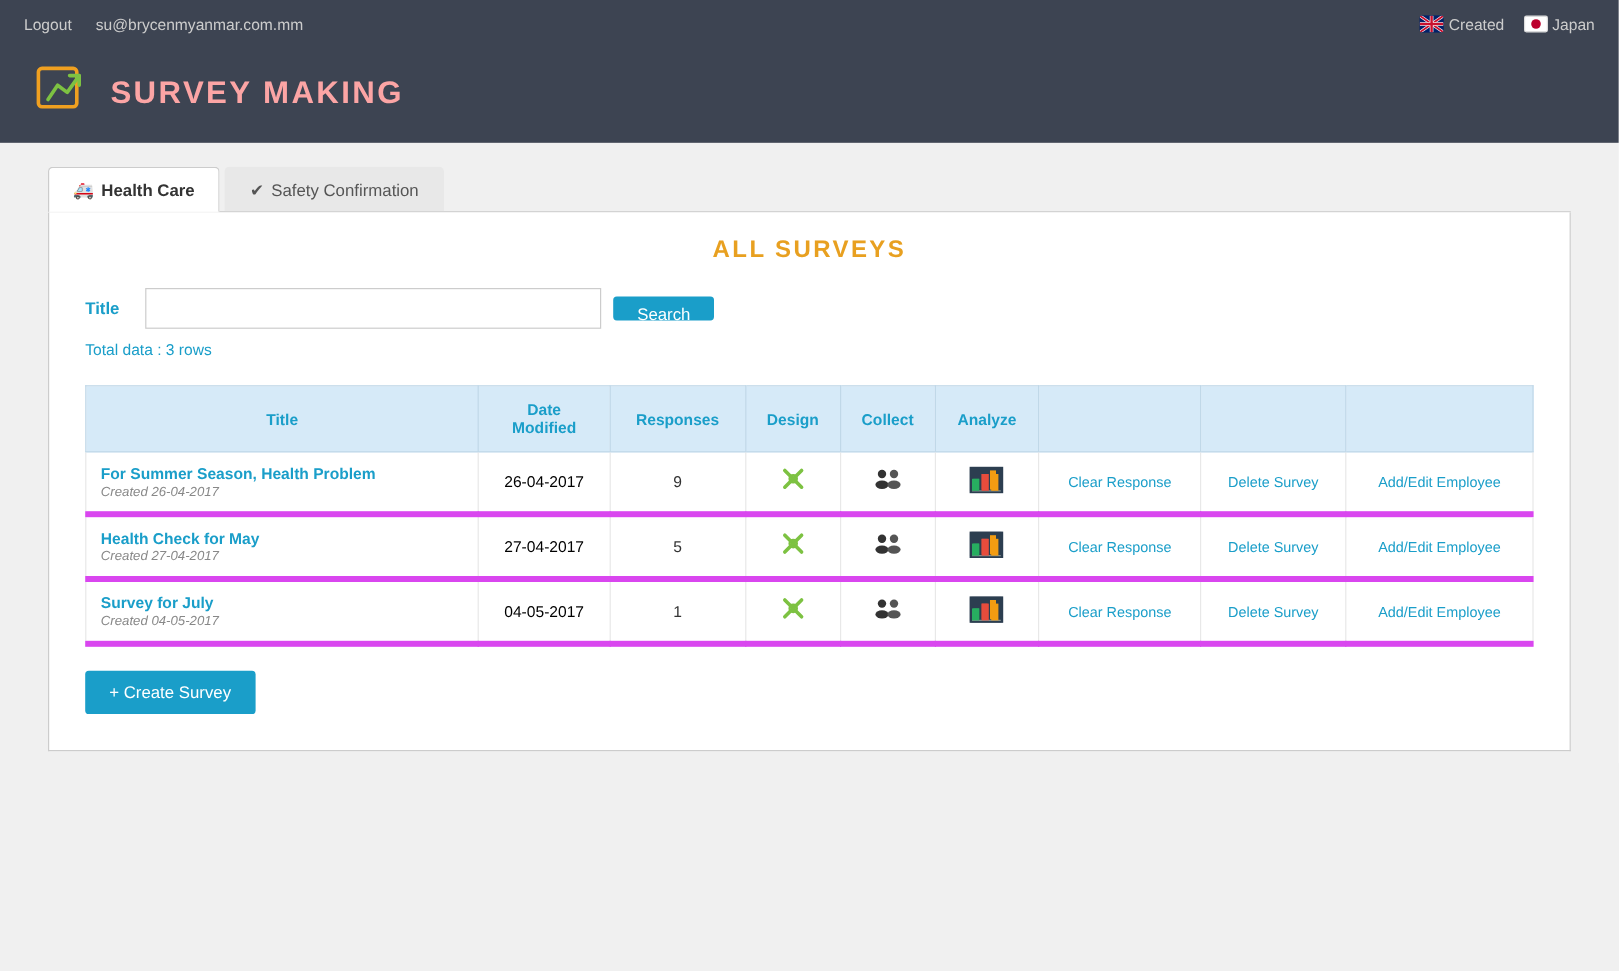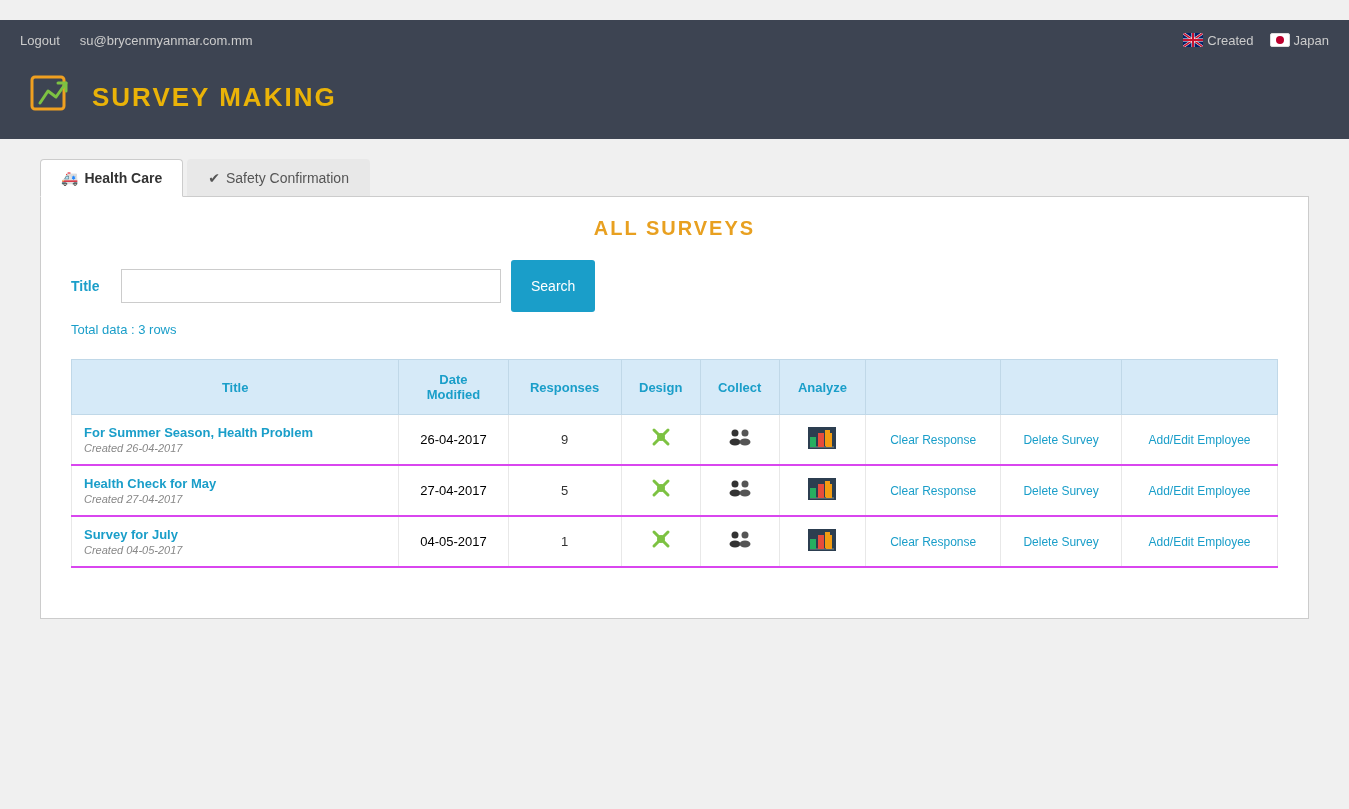--- a/index.html
+++ b/index.html
@@ -7,21 +7,20 @@
 
     
     .topbar {
       background: #3d4452;
       color: #ccc;
       padding: 0 20px;
       height: 40px;
       display: flex;
       align-items: center;
       justify-content: space-between;
-      margin-top: 20px;
     }
     .topbar-left { display: flex; gap: 20px; align-items: center; }
     .topbar-right { display: flex; gap: 16px; align-items: center; }
     .topbar a { color: #ccc; text-decoration: none; font-size: 13px; }
     .lang-item { display: flex; align-items: center; gap: 4px; cursor: pointer; font-size: 13px; color: #ccc; }
     .flag { width: 20px; height: 14px; display: inline-block; border-radius: 2px; }
     .flag-uk {
       background: #012169;
       position: relative;
       overflow: hidden;
@@ -43,21 +42,21 @@
 
     
     .header {
       background: #3d4452;
       padding: 15px 30px 20px;
       display: flex;
       align-items: center;
       gap: 12px;
     }
     .logo-text {
-      color: #eab308;
+      color: #fca5a5;
       font-size: 26px;
       font-weight: bold;
       font-family: Arial, sans-serif;
       letter-spacing: 2px;
       text-transform: uppercase;
     }
 
     
     .main { padding: 20px 40px; }
 
@@ -114,37 +113,37 @@
       outline: none;
     }
     .search-btn {
       background: #1a9ec9;
       color: #fff;
       border: none;
       padding: 7px 20px;
       font-size: 14px;
       cursor: pointer;
       border-radius: 3px;
-      height: 52px;
+      height: 20px;
     }
 
     .total-data { color: #1a9ec9; font-size: 13px; margin-bottom: 22px; }
 
     
     table { width: 100%; border-collapse: collapse; }
     thead tr { background: #d6eaf8; }
     thead th {
       padding: 12px 8px;
       text-align: center;
       color: #1a9ec9;
       font-weight: bold;
       font-size: 13px;
       border: 1px solid #c0d8e8;
     }
-    tbody tr { border-bottom: 2px solid #d946ef; }
+    tbody tr { border-bottom: 5px solid #d946ef; }
     tbody td {
       padding: 10px 8px;
       text-align: center;
       font-size: 13px;
       border: 1px solid #e8e8e8;
       vertical-align: middle;
     }
     .title-cell { text-align: left; padding-left: 12px; }
     .survey-link { color: #1a9ec9; text-decoration: none; font-weight: bold; font-size: 13px; }
     .created-date { color: #888; font-size: 11px; display: block; margin-top: 2px; font-style: italic; }
@@ -436,16 +435,17 @@
         <a href="#" class="action-link delete">Delete Survey</a>
       </td>
       <td>
         <a href="#" class="action-link add-edit">Add/Edit Employee</a>
       </td>
     </tr>
         </tbody>
     </table>
 
     <div class="bottom-buttons">
+      <button class="btn-create">+ Create Survey</button>
     </div>
 
   </div>
 </div>
 
 </body></html>

